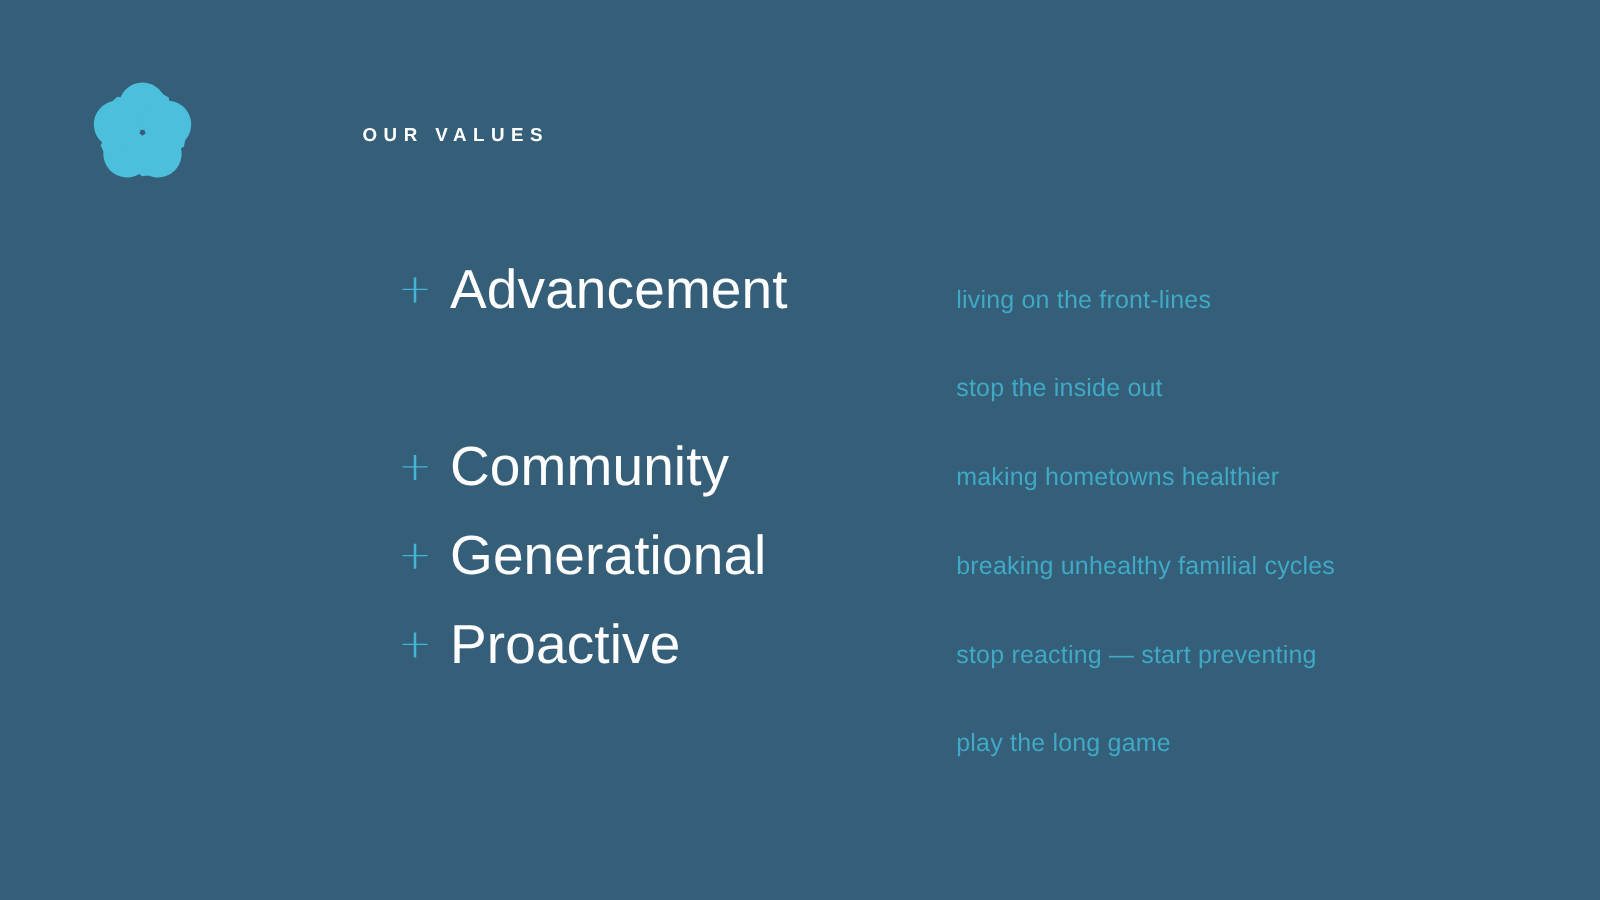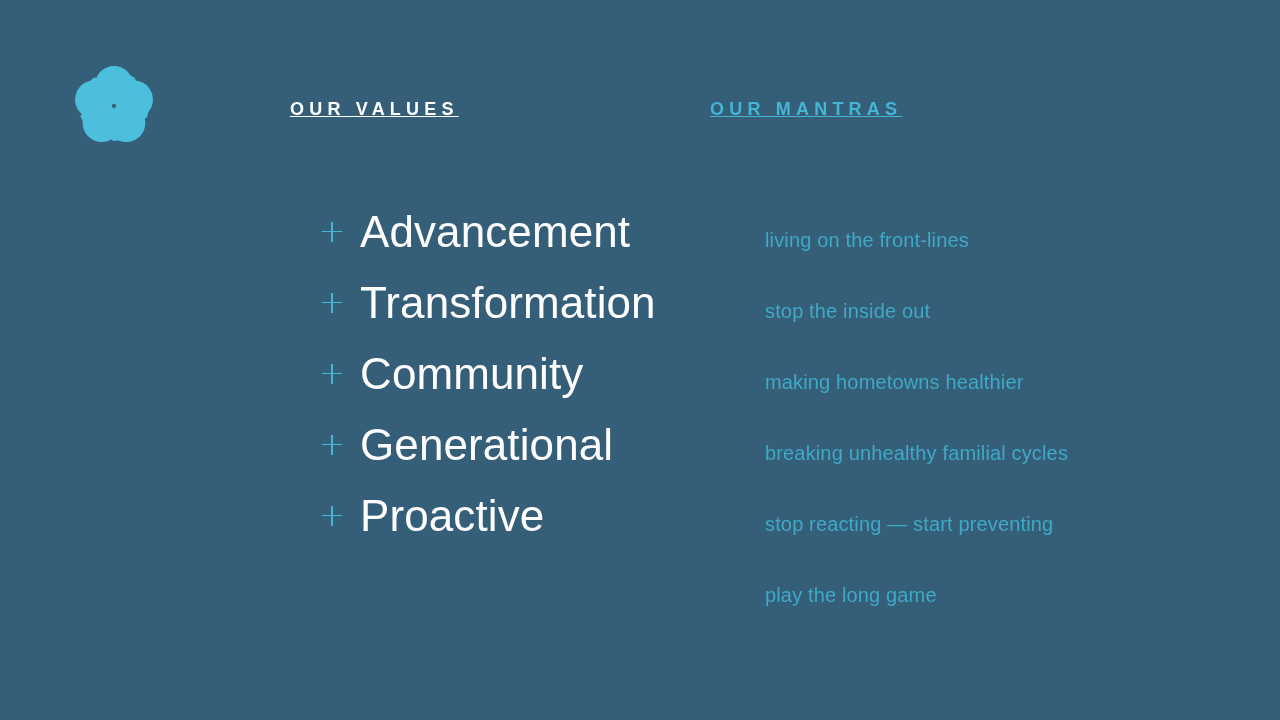--- a/index.html
+++ b/index.html
@@ -30,26 +30,25 @@
     top: 58px;
     width: 96px;
     height: 96px;
   }
   .logo svg { display: block; width: 96px; height: 96px; }
 
   
   .col-header {
     position: absolute;
     top: 96px;
-    font-size: 18px;
+    font-size: 15px;
     font-weight: 700;
     letter-spacing: 5.2px;
     line-height: 26px;
     white-space: nowrap;
-    text-decoration: underline;
   }
   .col-header.values  { left: 290px; color: #ffffff; }
   .col-header.mantras { left: 710px; color: #45b5d6; }
 
   
   .rows {
     position: absolute;
     left: 0;
     top: 196px;
     width: 1280px;
@@ -152,39 +151,34 @@
         <g transform="rotate(288 48 48)">
           <path d="M48 8 a19 19 0 1 0 0 38 a19 19 0 0 0 0 -38 Z"></path>
           <path d="M48 8 L69 20 A19 19 0 0 1 56 43 Z"></path>
         </g>
       </g>
     </svg>
   </div>
 
   <div class="col-header values">OUR VALUES</div>
 
-  <div class="col-header mantras">OUR MANTRAS</div>
 
   <div class="rows">
 
     <div class="row">
       <div class="value-cell">
         <span class="plus-icon"></span>
         <span class="value-label">Advancement</span>
       </div>
       <div class="mantra-cell">
         <span class="mantra-text">living on the front-lines</span>
       </div>
     </div>
 
     <div class="row">
-      <div class="value-cell">
-        <span class="plus-icon"></span>
-        <span class="value-label">Transformation</span>
-      </div>
       <div class="mantra-cell">
         <span class="mantra-text">stop the inside out</span>
       </div>
     </div>
 
     <div class="row">
       <div class="value-cell">
         <span class="plus-icon"></span>
         <span class="value-label">Community</span>
       </div>

